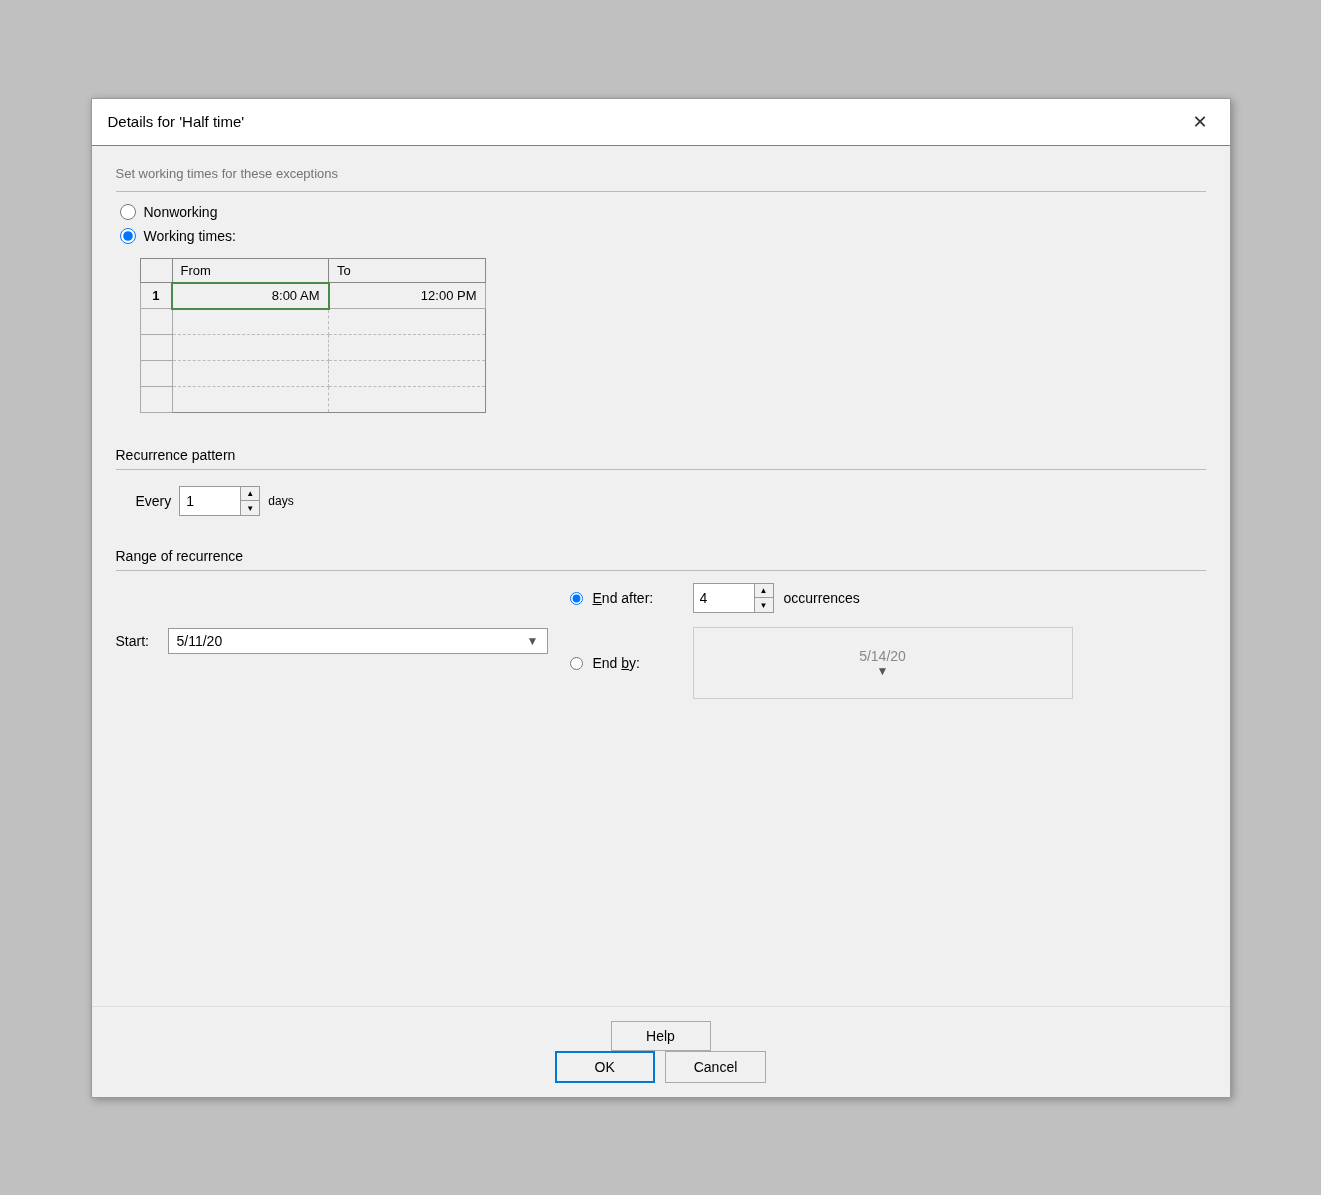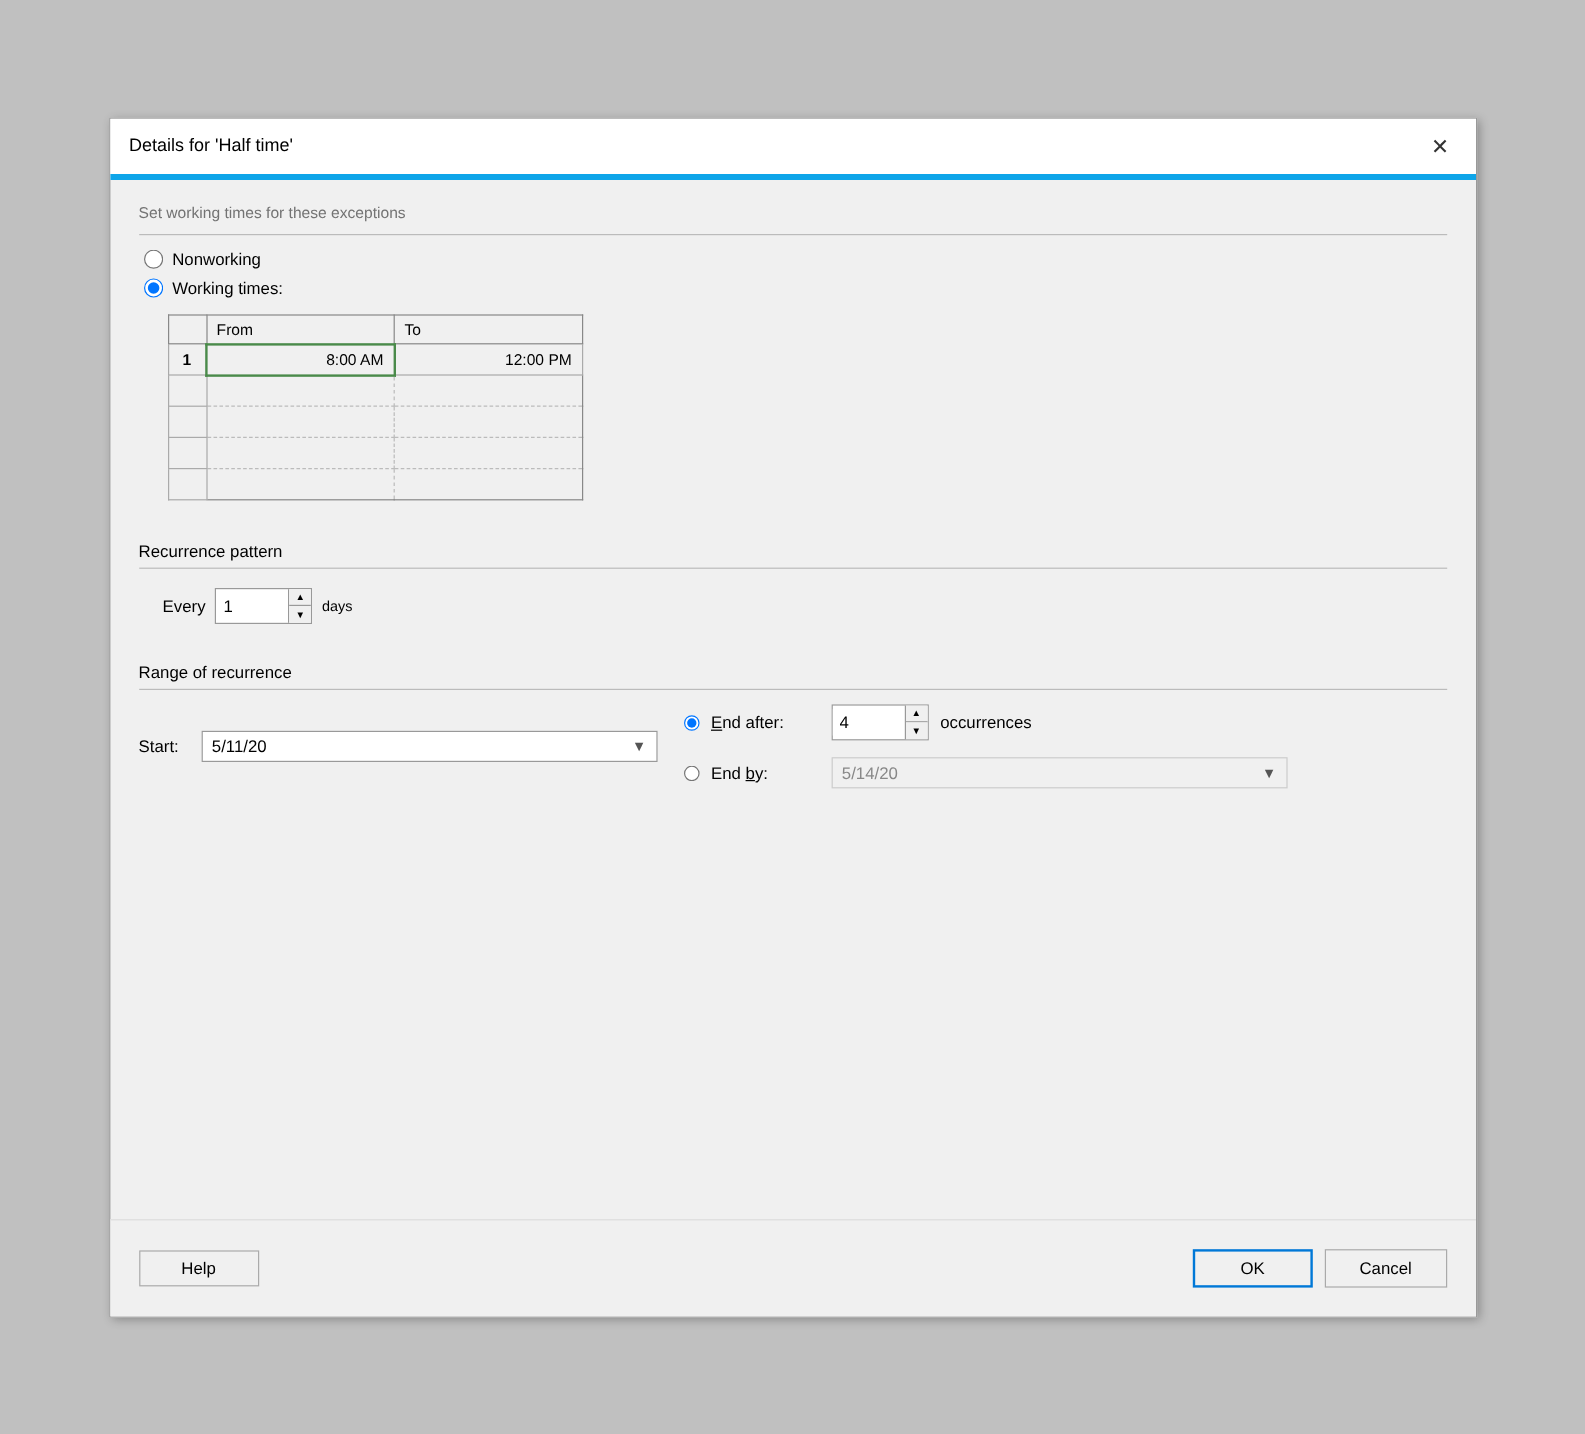--- a/index.html
+++ b/index.html
@@ -20,21 +20,21 @@
       display: flex;
       flex-direction: column;
       box-shadow: 2px 2px 8px rgba(0,0,0,0.3);
     }
     .title-bar {
       background: #ffffff;
       padding: 10px 16px;
       display: flex;
       justify-content: space-between;
       align-items: center;
-      border-bottom: 5px solid #0ea5e9;
+      border-bottom: 1px solid #0ea5e9;
     }
     .title-bar-text {
       font-size: 15px;
       font-weight: 400;
     }
     .close-btn {
       background: none;
       border: none;
       font-size: 18px;
       cursor: pointer;
@@ -233,38 +233,40 @@
     .end-label {
       font-size: 14px;
       min-width: 90px;
     }
     .end-dropdown {
       display: flex;
       align-items: center;
       border: 1px solid #ccc;
       background: #f0f0f0;
       min-width: 380px;
-      padding: 4px 8px;
+      padding: 20px 8px;
       justify-content: space-between;
       cursor: pointer;
+      flex-direction: column;
     }
     .end-dropdown-text {
       font-size: 14px;
       color: #888;
     }
     .occurrences-label {
       font-size: 14px;
     }
     .dialog-footer {
-      padding: 24px 24px;
+      padding: 14px 24px;
       display: flex;
       justify-content: space-between;
       align-items: center;
       border-top: 1px solid #ddd;
       background: #f0f0f0;
+      flex-direction: column;
     }
     .footer-left {
       display: flex;
       gap: 10px;
     }
     .footer-right {
       display: flex;
       gap: 10px;
     }
     .btn {

